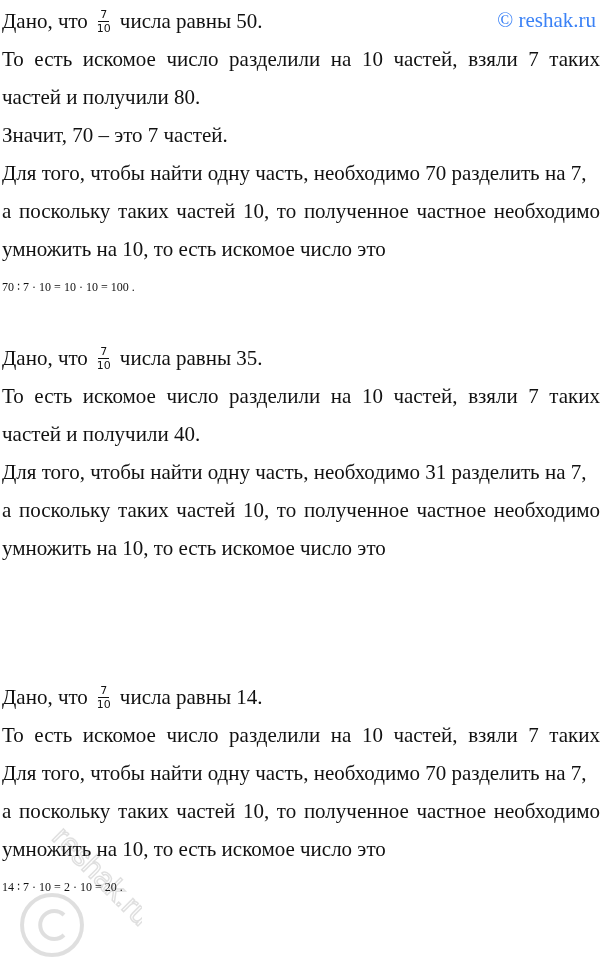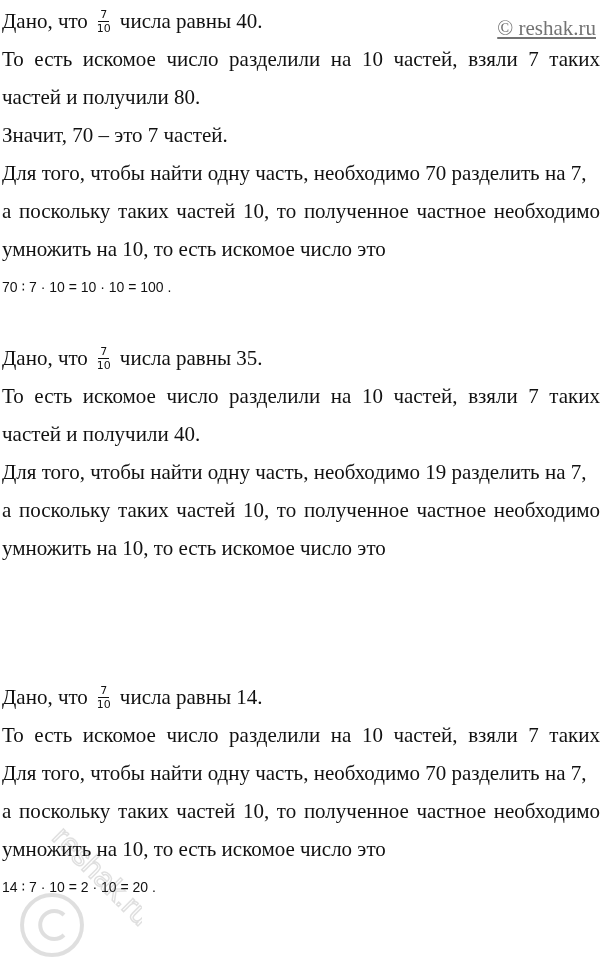--- a/index.html
+++ b/index.html
@@ -1,69 +1,69 @@
 <!DOCTYPE html>
 <html><head>
 <meta charset="utf-8">
 <style>
   html, body { margin: 0; padding: 0; background: #ffffff; }
   body {
     width: 602px; height: 970px; position: relative; overflow: hidden;
     font-family: "Liberation Serif", serif; color: #111; font-size: 21px;
   }
   .copyright {
-    position: absolute; right: 6px; top: 16px; font-size: 21px; color: #737373; text-decoration: underline;
+    position: absolute; right: 6px; top: 8px; font-size: 21px; color: #3b82f6;
   }
   .block { position: absolute; left: 2px; width: 598px; }
   .line { height: 38px; line-height: 38px; white-space: nowrap; }
   .justify { text-align: justify; text-align-last: justify; width: 598px; white-space: normal; }
   .frac {
     display: inline-flex; flex-direction: column; align-items: center;
     vertical-align: middle; margin: 0 8px; font-family: "DejaVu Sans", sans-serif;
     font-size: 11px; line-height: 13px; position: relative; top: -2px;
   }
   .frac .num { border-bottom: 1px solid #111; padding: 0 2px; }
   .frac .den { padding: 0 1px; }
-  .math { font-family: Liberation Sans, sans-serif; font-size: 14px; }
+  .math { font-family: Liberation Serif, serif; font-size: 12px; }
   .watermark {
     position: absolute; left: 12px; top: 820px; width: 130px; height: 150px;
     pointer-events: none; opacity: 0.18;
   }
 </style>
 </head>
 <body>
 
 <div class="copyright">© reshak.ru</div>
 
 <div class="block" style="top:2px;">
   <div class="line">
     <span>Дано, что</span><span class="frac">
         <span class="num">7</span>
         <span class="den">10</span>
-      </span><span>числа равны 40.</span>
+      </span><span>числа равны 50.</span>
   </div>
   <div class="line justify">То есть искомое число разделили на 10 частей, взяли 7 таких</div>
   <div class="line">частей и получили 80.</div>
   <div class="line">Значит, 70 – это 7 частей.</div>
   <div class="line">Для того, чтобы найти одну часть, необходимо 70 разделить на 7,</div>
   <div class="line justify">а поскольку таких частей 10, то полученное частное необходимо</div>
   <div class="line">умножить на 10, то есть искомое число это</div>
   <div class="line math">70 ∶ 7 · 10 = 10 · 10 = 100 .</div>
 </div>
 
 <div class="block" style="top:339px;">
   <div class="line">
     <span>Дано, что</span><span class="frac">
         <span class="num">7</span>
         <span class="den">10</span>
       </span><span>числа равны 35.</span>
   </div>
   <div class="line justify">То есть искомое число разделили на 10 частей, взяли 7 таких</div>
   <div class="line">частей и получили 40.</div>
-  <div class="line">Для того, чтобы найти одну часть, необходимо 19 разделить на 7,</div>
+  <div class="line">Для того, чтобы найти одну часть, необходимо 31 разделить на 7,</div>
   <div class="line justify">а поскольку таких частей 10, то полученное частное необходимо</div>
   <div class="line">умножить на 10, то есть искомое число это</div>
 </div>
 
 <div class="block" style="top:678px;">
   <div class="line">
     <span>Дано, что</span><span class="frac">
         <span class="num">7</span>
         <span class="den">10</span>
       </span><span>числа равны 14.</span>

